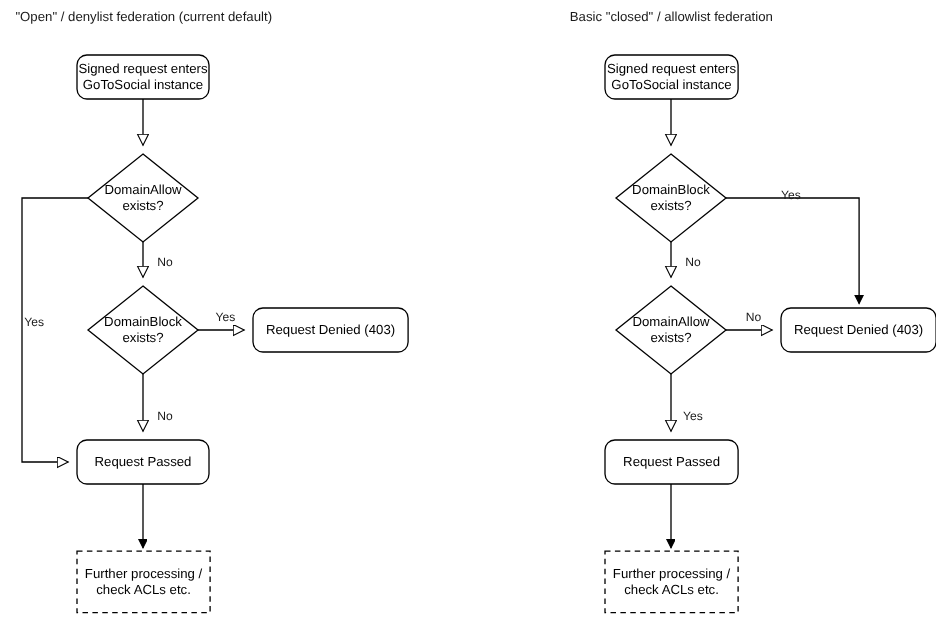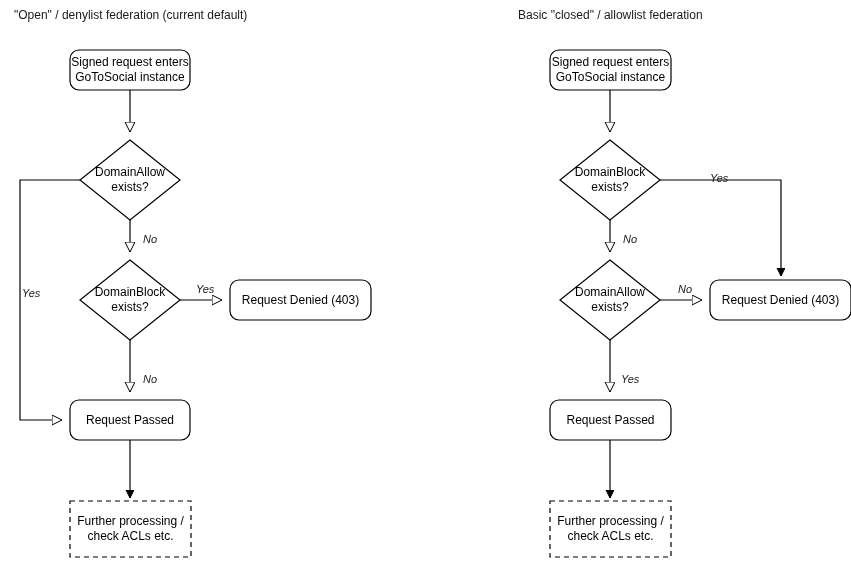--- a/index.html
+++ b/index.html
@@ -48,21 +48,20 @@
     justify-content: center;
     pointer-events: none;
   }
   .edge-label {
     position: absolute;
     font-size: 11px;
     line-height: 13px;
     color: #1a1a1a;
     white-space: nowrap;
     font-family: "Liberation Sans", sans-serif;
-    font-style: italic;
   }
 </style>
 </head>
 <body>
 
 <div id="canvas">
 
   <svg class="diagram-layer" viewBox="0 0 851 561">
     <defs>
       <marker id="openArrow" markerWidth="12" markerHeight="12" refX="10" refY="5" orient="auto" markerUnits="userSpaceOnUse">

